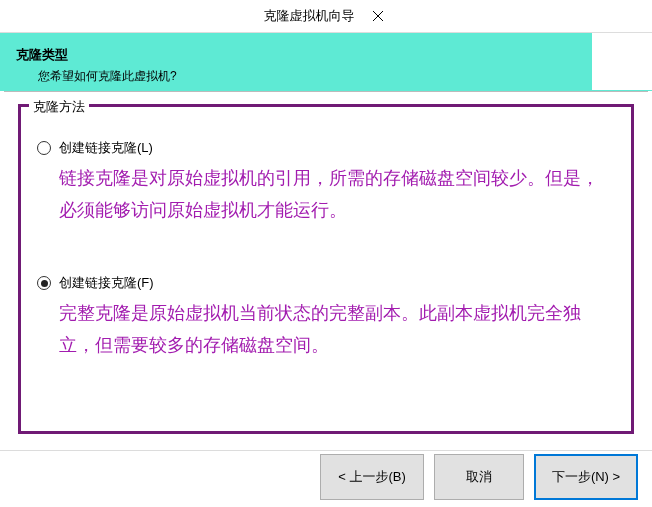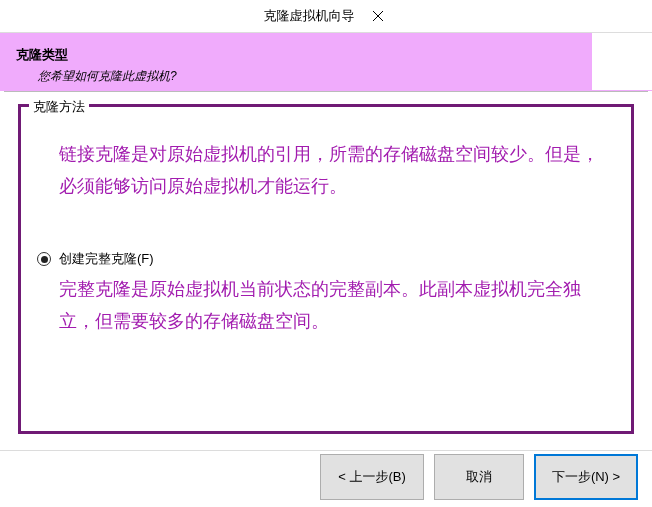--- a/index.html
+++ b/index.html
@@ -34,42 +34,41 @@
       display: flex;
       align-items: center;
       justify-content: center;
       cursor: pointer;
     }
     .titlebar-close svg {
       width: 10px;
       height: 10px;
     }
     .header-banner {
-      background: #f0abfc;
+      background: #5eead4;
       padding: 13px 16px 14px 16px;
       height: 58px;
       position: relative;
     }
     .header-banner-inner {
       display: flex;
     }
     .header-text-block {
       flex: 1;
     }
     .header-title {
       font-weight: bold;
       font-size: 13px;
       color: #000000;
       margin-bottom: 4px;
     }
     .header-subtitle {
       font-size: 12px;
       color: #000000;
       padding-left: 22px;
-      font-style: italic;
     }
     .header-right-box {
       position: absolute;
       right: 0;
       top: 0;
       width: 60px;
       height: 57px;
       background: #ffffff;
     }
     .content-area {
@@ -191,27 +190,31 @@
     </div>
   </div>
   <div class="header-right-box"></div>
 </div>
 
 <div class="content-area">
   <div class="groupbox">
     <span class="groupbox-label">克隆方法</span>
 
     <div class="option-block first">
+      <div class="radio-row">
+        <span class="radio"></span>
+        <span class="radio-label">创建链接克隆(L)</span>
+      </div>
       <div class="option-desc">链接克隆是对原始虚拟机的引用，所需的存储磁盘空间较少。但是，必须能够访问原始虚拟机才能运行。</div>
     </div>
 
     <div class="option-block second">
       <div class="radio-row">
         <span class="radio checked"></span>
-        <span class="radio-label">创建完整克隆(F)</span>
+        <span class="radio-label">创建链接克隆(F)</span>
       </div>
       <div class="option-desc">完整克隆是原始虚拟机当前状态的完整副本。此副本虚拟机完全独立，但需要较多的存储磁盘空间。</div>
     </div>
   </div>
 </div>
 
 <div class="button-bar">
   <button class="btn">&lt; 上一步(B)</button>
   <button class="btn cancel">取消</button>
   <button class="btn primary">下一步(N) &gt;</button>

